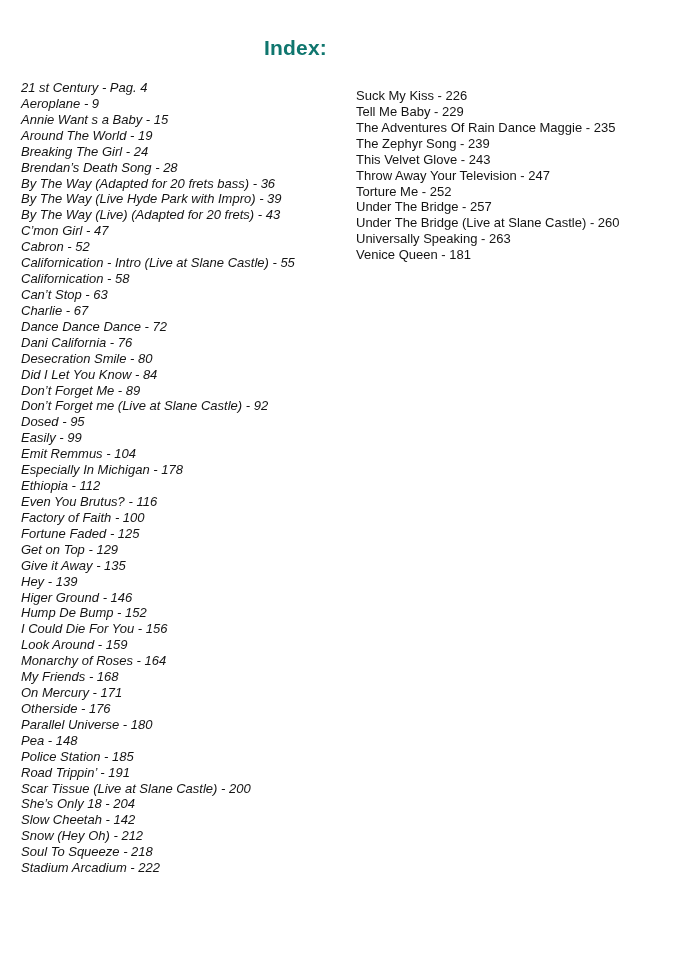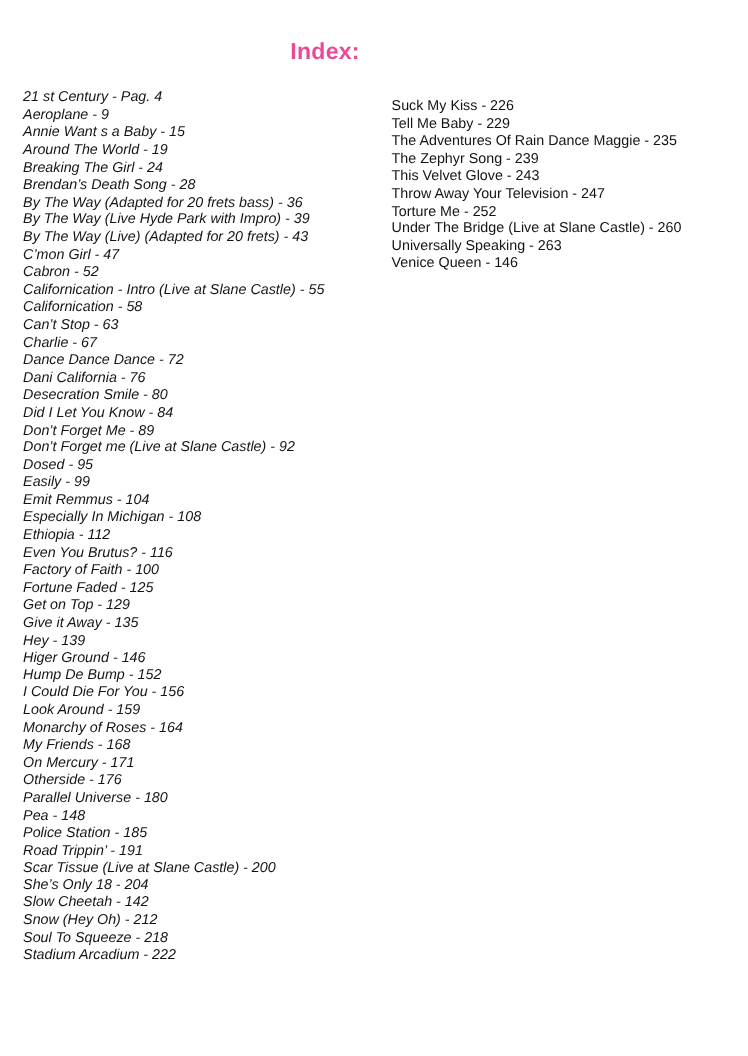--- a/index.html
+++ b/index.html
@@ -18,21 +18,21 @@
   }
   .doc-title {
     position: absolute;
     top: 36px;
     left: 0;
     width: 591px;
     text-align: center;
     font-size: 21px;
     font-weight: bold;
     letter-spacing: 0.2px;
-    color: #ec4899;
+    color: #0f766e;
   }
   .index-col {
     position: absolute;
     font-size: 13px;
     line-height: 15.93px;
     white-space: nowrap;
     color: #141414;
   }
   .index-col.left  { top: 80px; left: 21px; font-style: italic;  }
   .index-col.right { top: 88px; left: 356px; }
@@ -64,21 +64,21 @@
       <div class="index-line">Charlie - 67</div>
       <div class="index-line">Dance Dance Dance - 72</div>
       <div class="index-line">Dani California - 76</div>
       <div class="index-line">Desecration Smile - 80</div>
       <div class="index-line">Did I Let You Know - 84</div>
       <div class="index-line">Don’t Forget Me - 89</div>
       <div class="index-line">Don’t Forget me (Live at Slane Castle) - 92</div>
       <div class="index-line">Dosed - 95</div>
       <div class="index-line">Easily - 99</div>
       <div class="index-line">Emit Remmus - 104</div>
-      <div class="index-line">Especially In Michigan - 108</div>
+      <div class="index-line">Especially In Michigan - 178</div>
       <div class="index-line">Ethiopia - 112</div>
       <div class="index-line">Even You Brutus? - 116</div>
       <div class="index-line">Factory of Faith - 100</div>
       <div class="index-line">Fortune Faded - 125</div>
       <div class="index-line">Get on Top - 129</div>
       <div class="index-line">Give it Away - 135</div>
       <div class="index-line">Hey - 139</div>
       <div class="index-line">Higer Ground - 146</div>
       <div class="index-line">Hump De Bump - 152</div>
       <div class="index-line">I Could Die For You - 156</div>
@@ -100,17 +100,18 @@
     </div>
 
   <div class="index-col right">
       <div class="index-line">Suck My Kiss - 226</div>
       <div class="index-line">Tell Me Baby - 229</div>
       <div class="index-line">The Adventures Of Rain Dance Maggie - 235</div>
       <div class="index-line">The Zephyr Song - 239</div>
       <div class="index-line">This Velvet Glove - 243</div>
       <div class="index-line">Throw Away Your Television - 247</div>
       <div class="index-line">Torture Me - 252</div>
+      <div class="index-line">Under The Bridge - 257</div>
       <div class="index-line">Under The Bridge (Live at Slane Castle) - 260</div>
       <div class="index-line">Universally Speaking - 263</div>
-      <div class="index-line">Venice Queen - 146</div>
+      <div class="index-line">Venice Queen - 181</div>
     </div>
 </div>
 
 </body></html>

